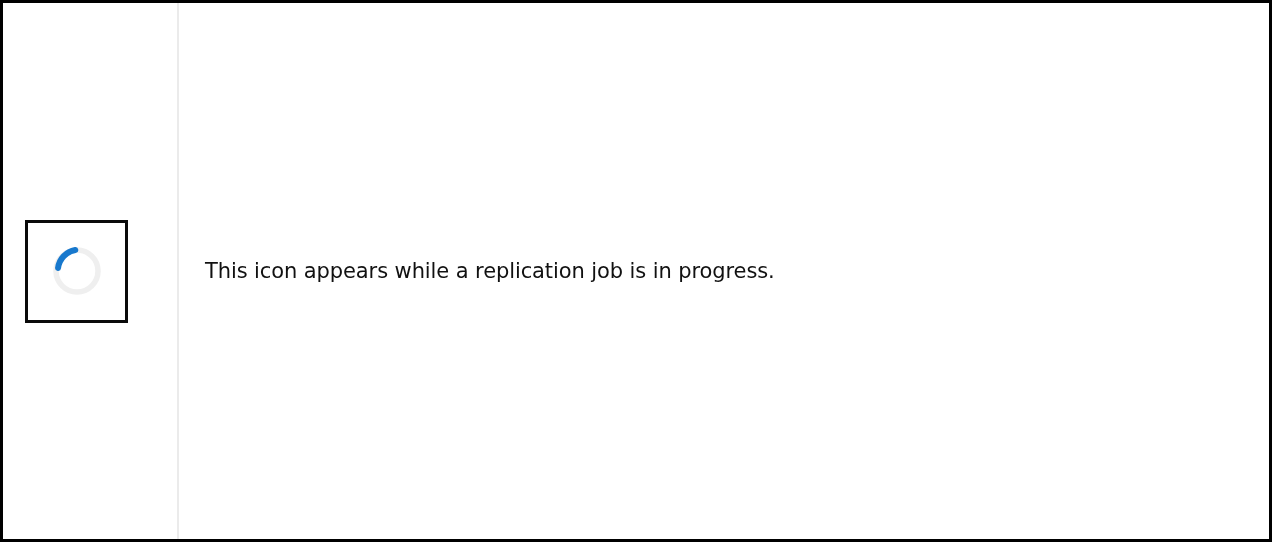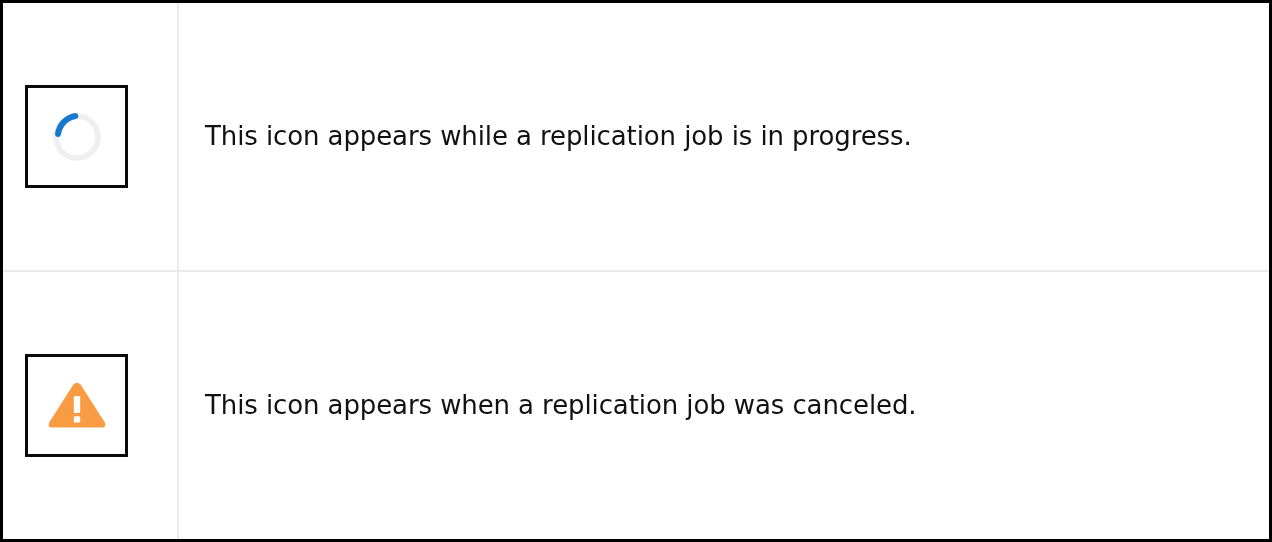--- a/index.html
+++ b/index.html
@@ -44,21 +44,21 @@
     text-align: left;
     padding: 0;
     border-right: 2px solid #ebebeb;
   }
 
   .cell-text {
     box-sizing: border-box;
     vertical-align: middle;
     padding: 0 0 0 26px;
     color: #111111;
-    font-size: 26px;
+    font-size: 21px;
     line-height: 1.25;
     letter-spacing: -0.1px;
     white-space: nowrap;
   }
 
   .icon-box {
     width: 103px;
     height: 103px;
     margin-left: 22px;
     border: 3px solid #0a0a0a;
@@ -100,29 +100,16 @@
               <circle class="spinner-track" cx="33" cy="33" r="21"></circle>
               <path class="spinner-arc" d="M 14.5 28 A 21 21 0 0 1 33.5 12" transform="rotate(-6 33 33)"></path>
             </svg>
           </div>
         </td>
         <td class="cell-text">This icon appears while a replication job is in progress.</td>
       </tr>
 
 
 
-      <tr class="legend-row">
-        <td class="cell-icon">
-          <div class="icon-box">
-            <svg class="icon-svg" width="64" height="58" viewBox="0 0 64 58">
-              <path d="M 28.4 7.5 Q 32 4 35.6 7.5 L 59.5 45 Q 62.5 50.5 56.5 50.5
-                       L 7.5 50.5 Q 1.5 50.5 4.5 45 Z" fill="#f89b43"></path>
-              <rect x="28.8" y="19" width="6.4" height="17" rx="1.2" fill="#ffffff"></rect>
-              <rect x="28.8" y="39.2" width="6.4" height="6.4" rx="1.2" fill="#ffffff"></rect>
-            </svg>
-          </div>
-        </td>
-        <td class="cell-text">This icon appears when a replication job was canceled.</td>
-      </tr>
 
     </tbody>
   </table>
 </div>
 
 </body></html>

